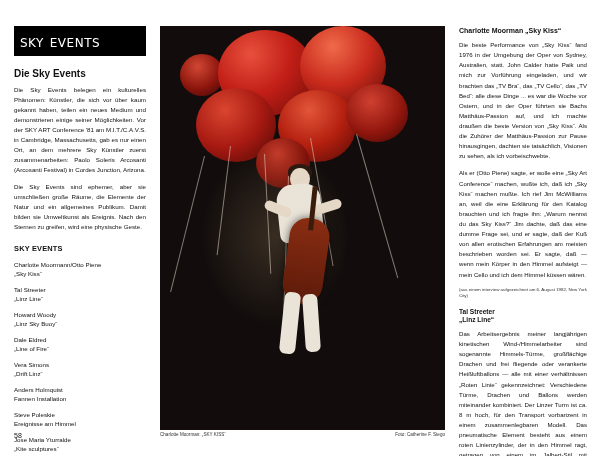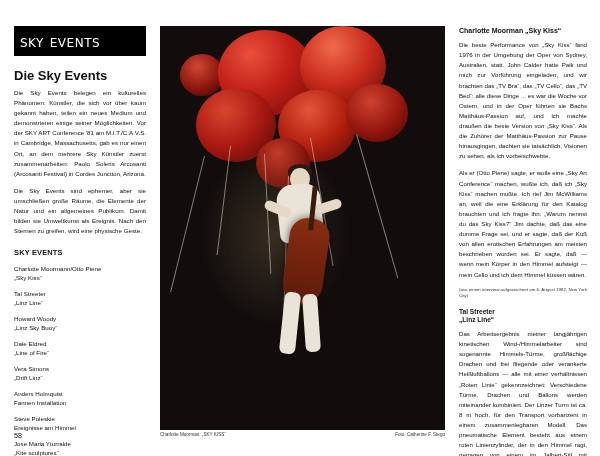--- a/index.html
+++ b/index.html
@@ -24,21 +24,21 @@
     padding-left:6px;box-sizing:border-box;
     margin-bottom:12px;
   }
   .banner-text{
     font-family:"DejaVu Sans", sans-serif;
     font-size:17px;letter-spacing:.5px;
     font-weight:400;
     font-variant:small-caps;
   }
   .h-bold{
-    font-size:13px;font-weight:bold;margin:0 0 4px 0;line-height:1.25;
+    font-size:10px;font-weight:bold;margin:0 0 4px 0;line-height:1.25;
   }
   .para{
     font-size:6.2px;line-height:1.62;text-align:justify;margin:0 0 7px 0;
     hyphens:auto;
   }
   .sec-title{
     font-size:7.4px;font-weight:bold;margin:12px 0 8px 0;letter-spacing:.2px;
   }
   .entry{margin-bottom:7px;}
   .entry .name{font-size:6.2px;line-height:1.45;}

